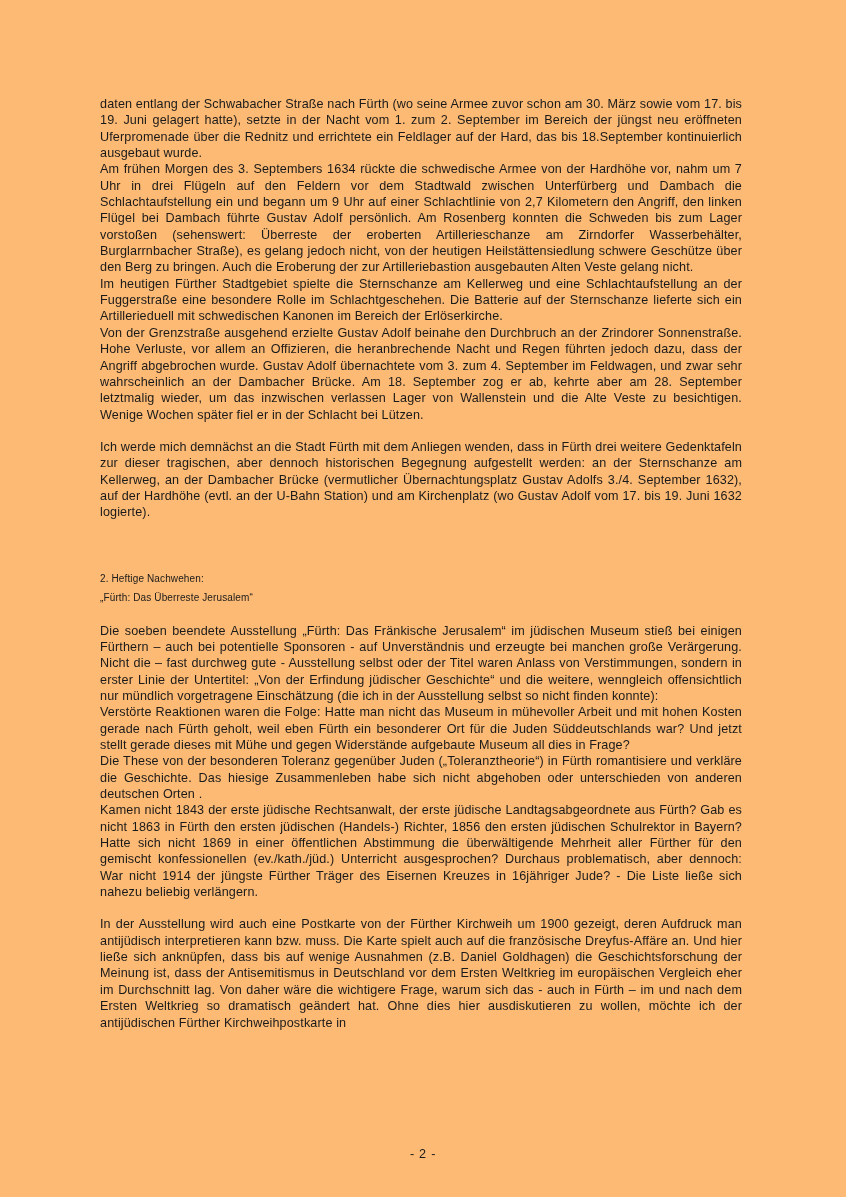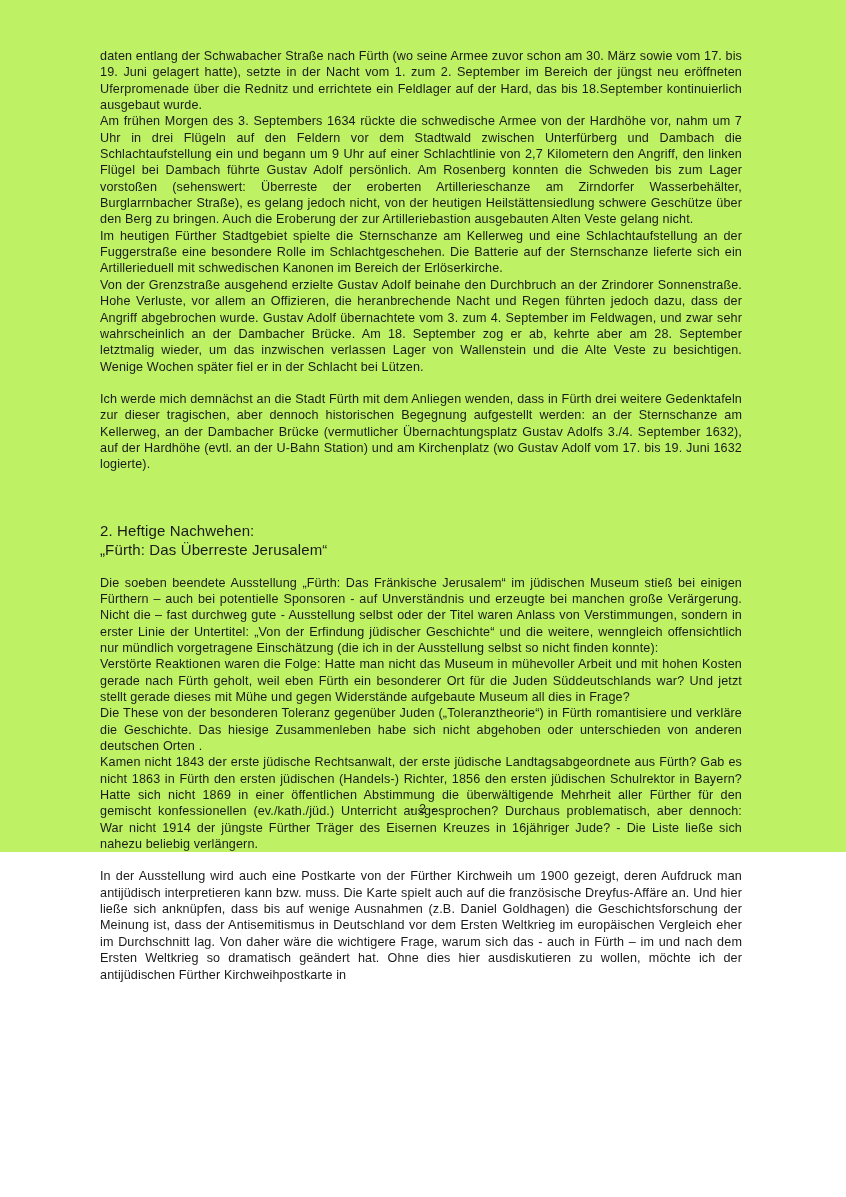--- a/index.html
+++ b/index.html
@@ -9,24 +9,24 @@
   }
   body {
     width: 846px;
     height: 1197px;
     font-family: "Liberation Sans", sans-serif;
     color: #1a1a1a;
   }
   .page {
     position: relative;
     width: 846px;
-    height: 852px;
+    height: 1197px;
     box-sizing: border-box;
-    padding: 48px 104px 0 100px;
-    background: #bef264;
+    padding: 96px 104px 0 100px;
+    background: #fdba74;
   }
   .doc-body {
     font-size: 12.6px;
     line-height: 16.35px;
     text-align: justify;
     letter-spacing: 0.01em;
   }
   .para {
     margin: 0;
     text-align: justify;
@@ -35,21 +35,21 @@
     margin-top: 0;
   }
   .gap-big {
     height: 16px;
   }
   .gap-section {
     height: 48px;
   }
   .heading {
     margin: 0;
-    font-size: 15px;
+    font-size: 10px;
     line-height: 19px;
     font-weight: normal;
     text-align: left;
   }
   .heading .line2 {
     display: block;
   }
   .footer {
     position: absolute;
     left: 0;

